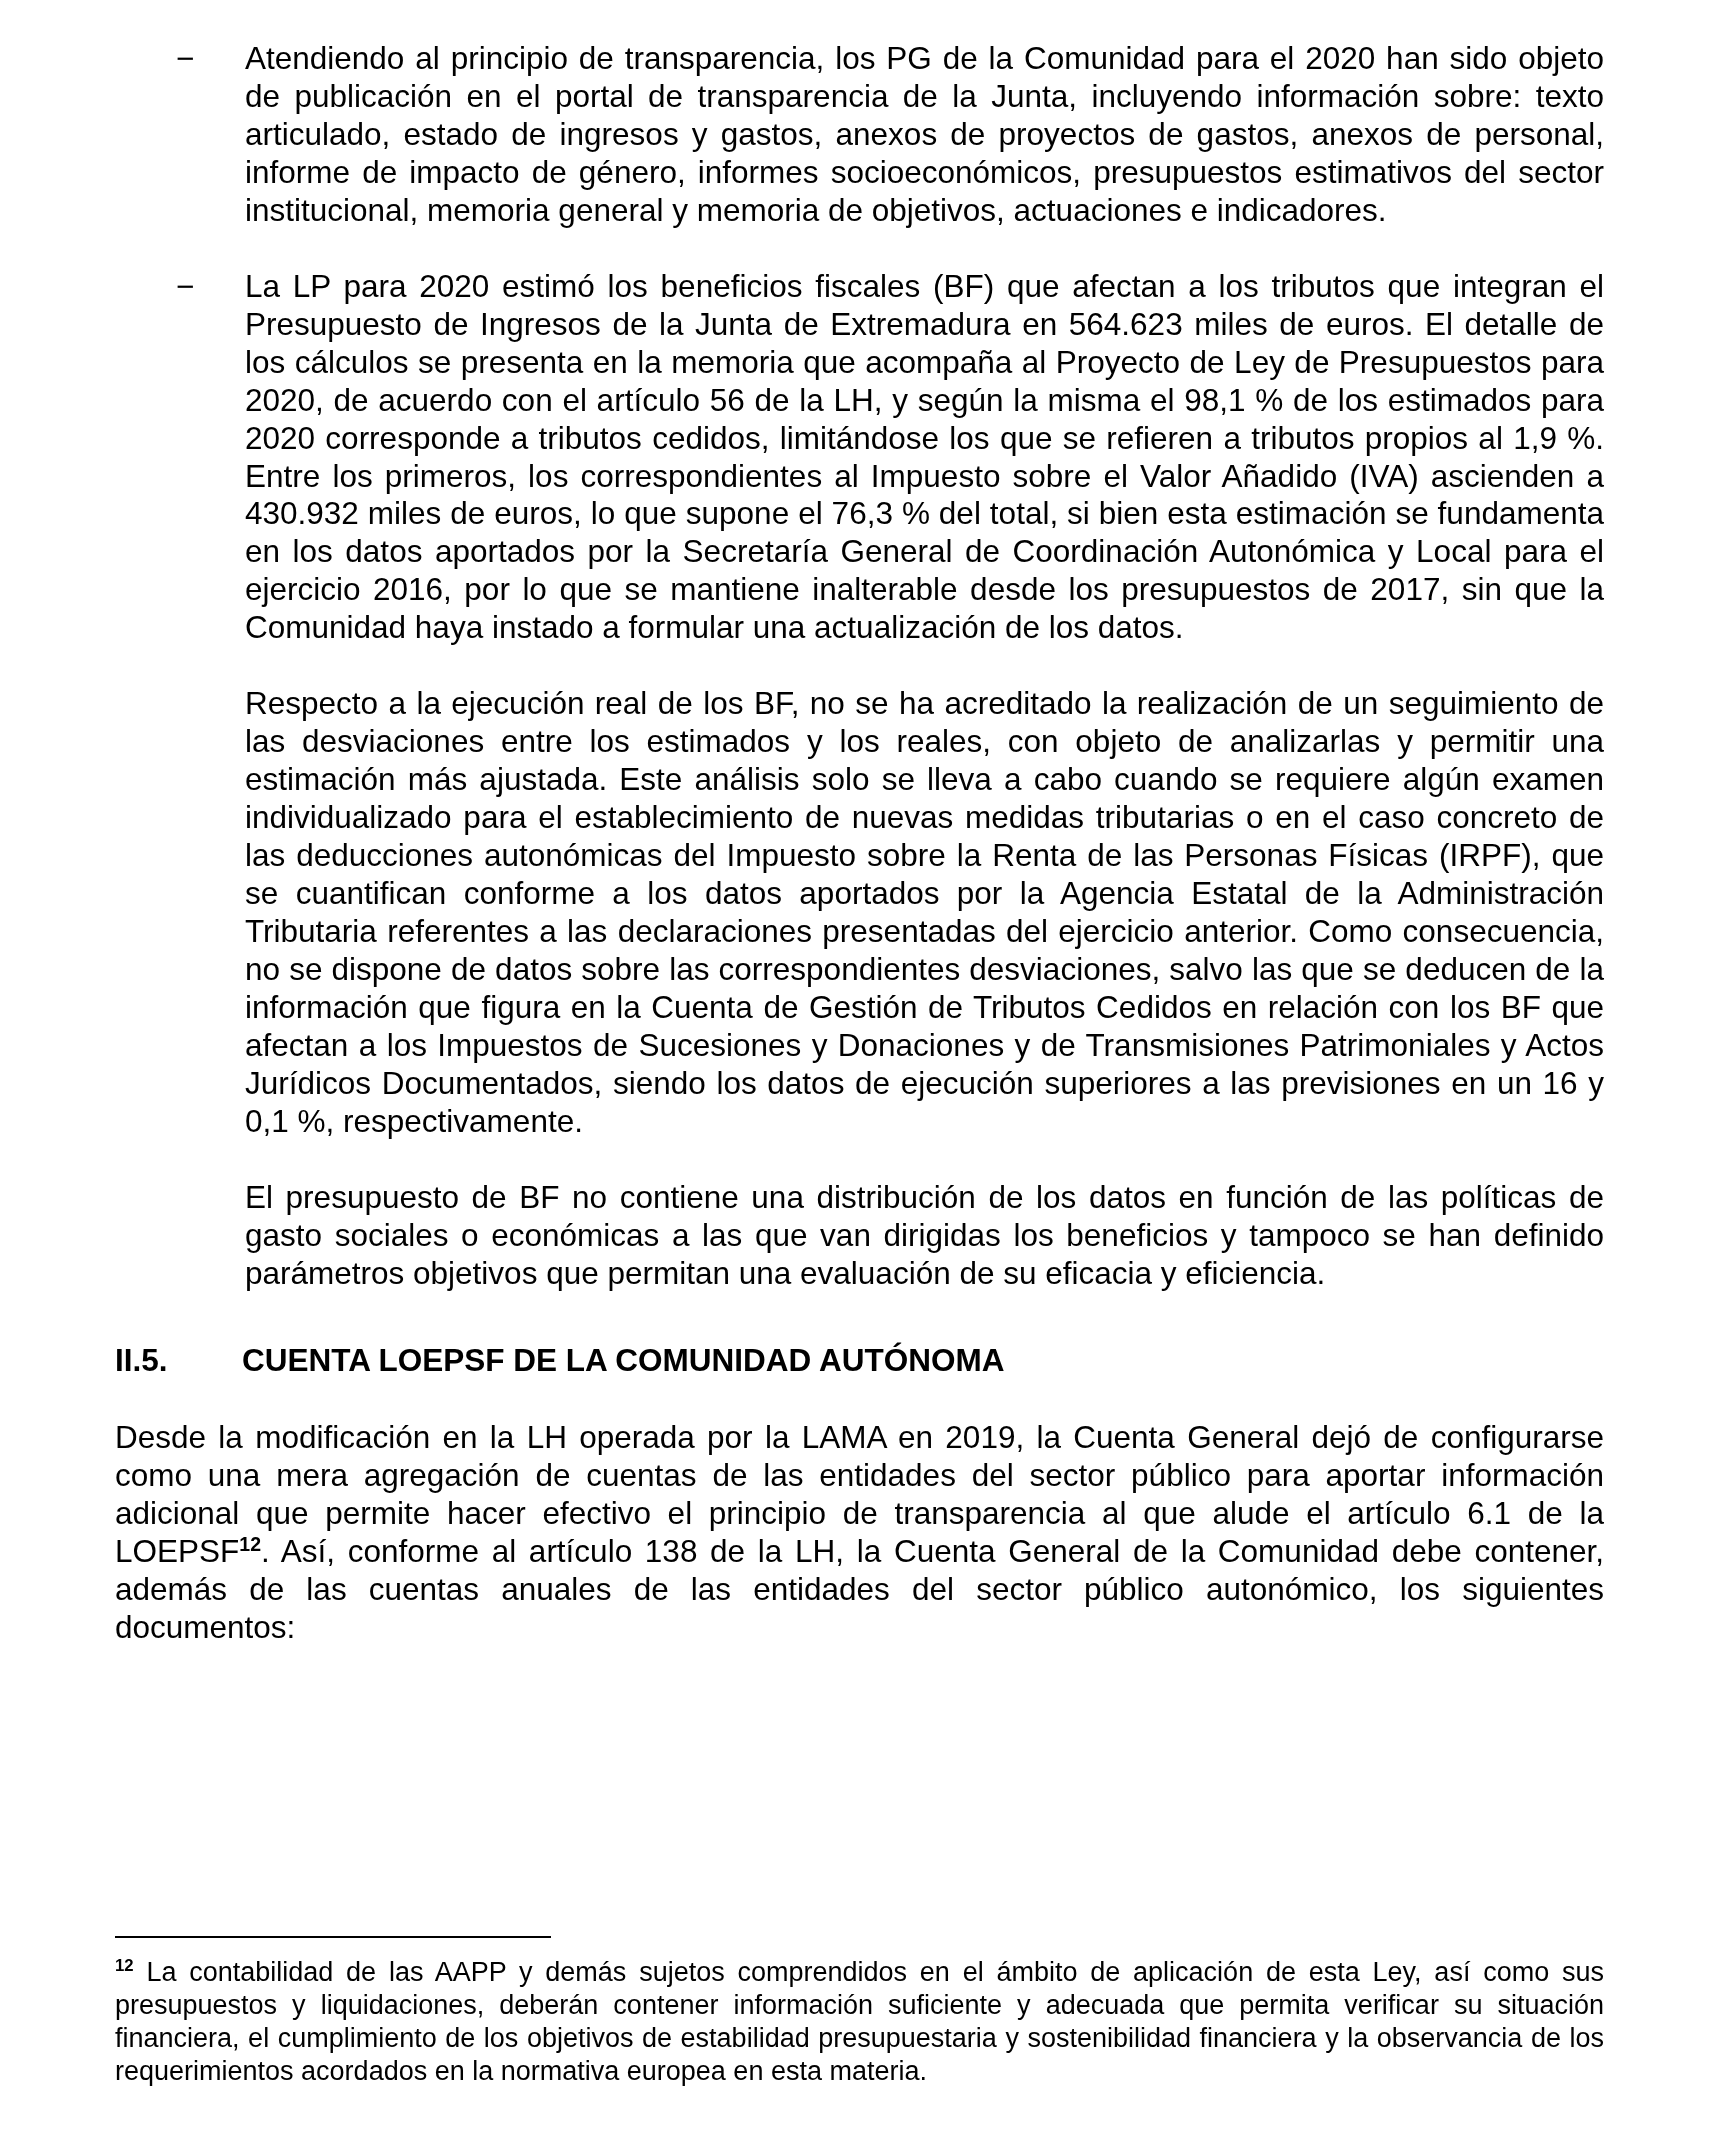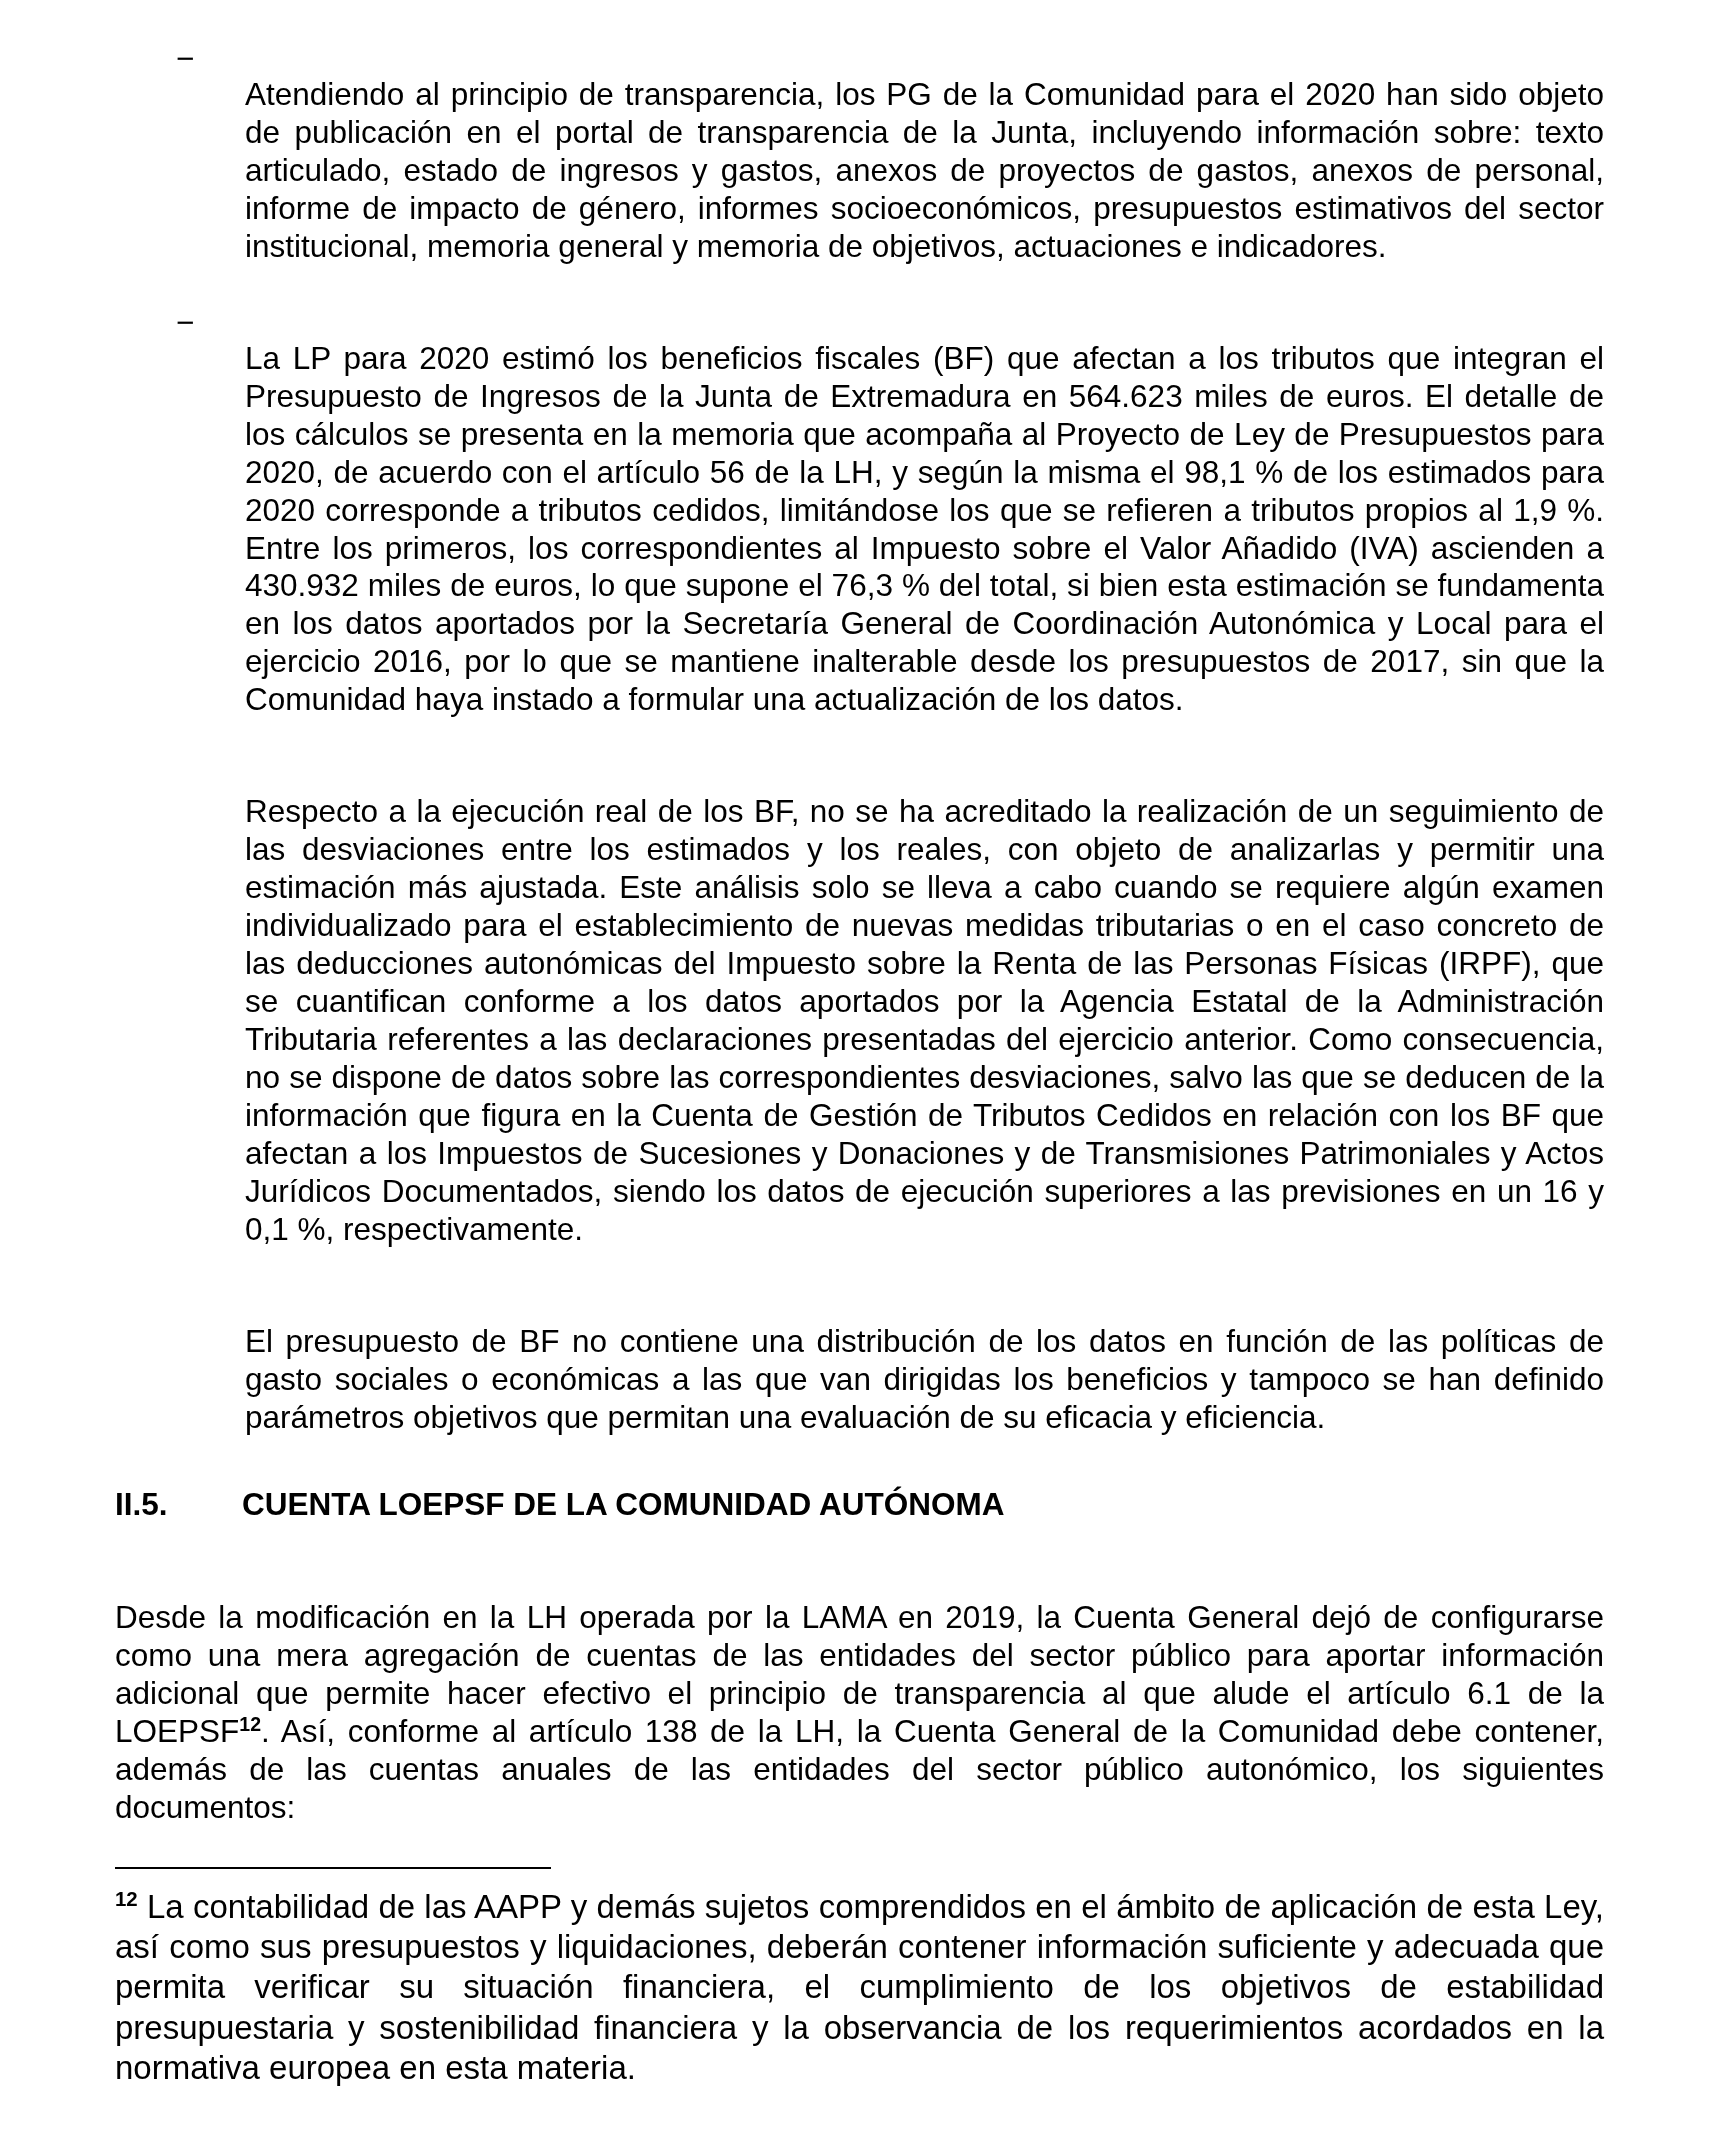--- a/index.html
+++ b/index.html
@@ -22,21 +22,21 @@
   .list-item {
     position: relative;
     padding-left: 130px;
     margin-bottom: 38px;
   }
   .bullet-marker {
     position: absolute;
     left: 61px;
     top: 0;
   }
-  .just { text-align: justify; margin-top: 36px; }
+  .just { text-align: justify; }
   .sub-paragraph {
     margin-left: 130px;
     margin-bottom: 38px;
   }
   .section-heading {
     display: flex;
     font-weight: bold;
     margin-top: 11.3px;
     margin-bottom: 39px;
     gap: 41px;
@@ -50,21 +50,21 @@
     font-weight: bold;
   }
   .footnote-block { margin-top: auto; }
   .footnote-rule {
     width: 436px;
     height: 0;
     border-top: 2.4px solid #000000;
     margin-bottom: 18px;
   }
   .footnote {
-    font-size: 33px;
+    font-size: 27px;
     line-height: 1.22;
     text-align: justify;
   }
 </style>
 </head>
 <body>
 
 <div class="page">
 
   <div class="list-item">

